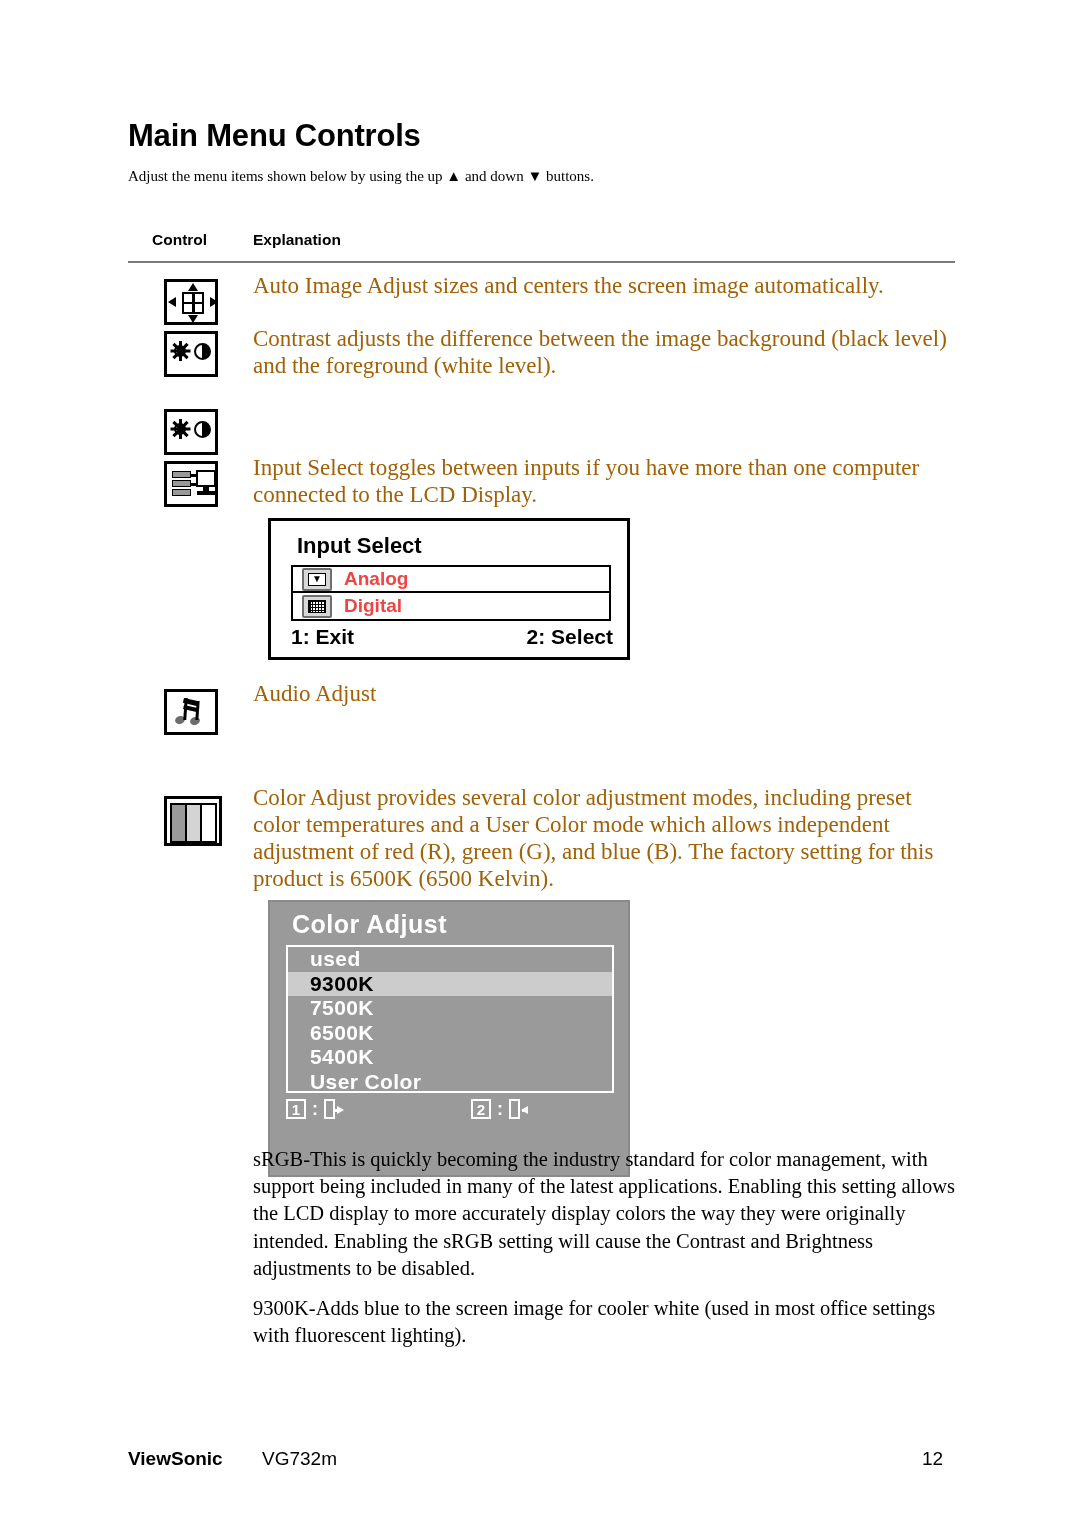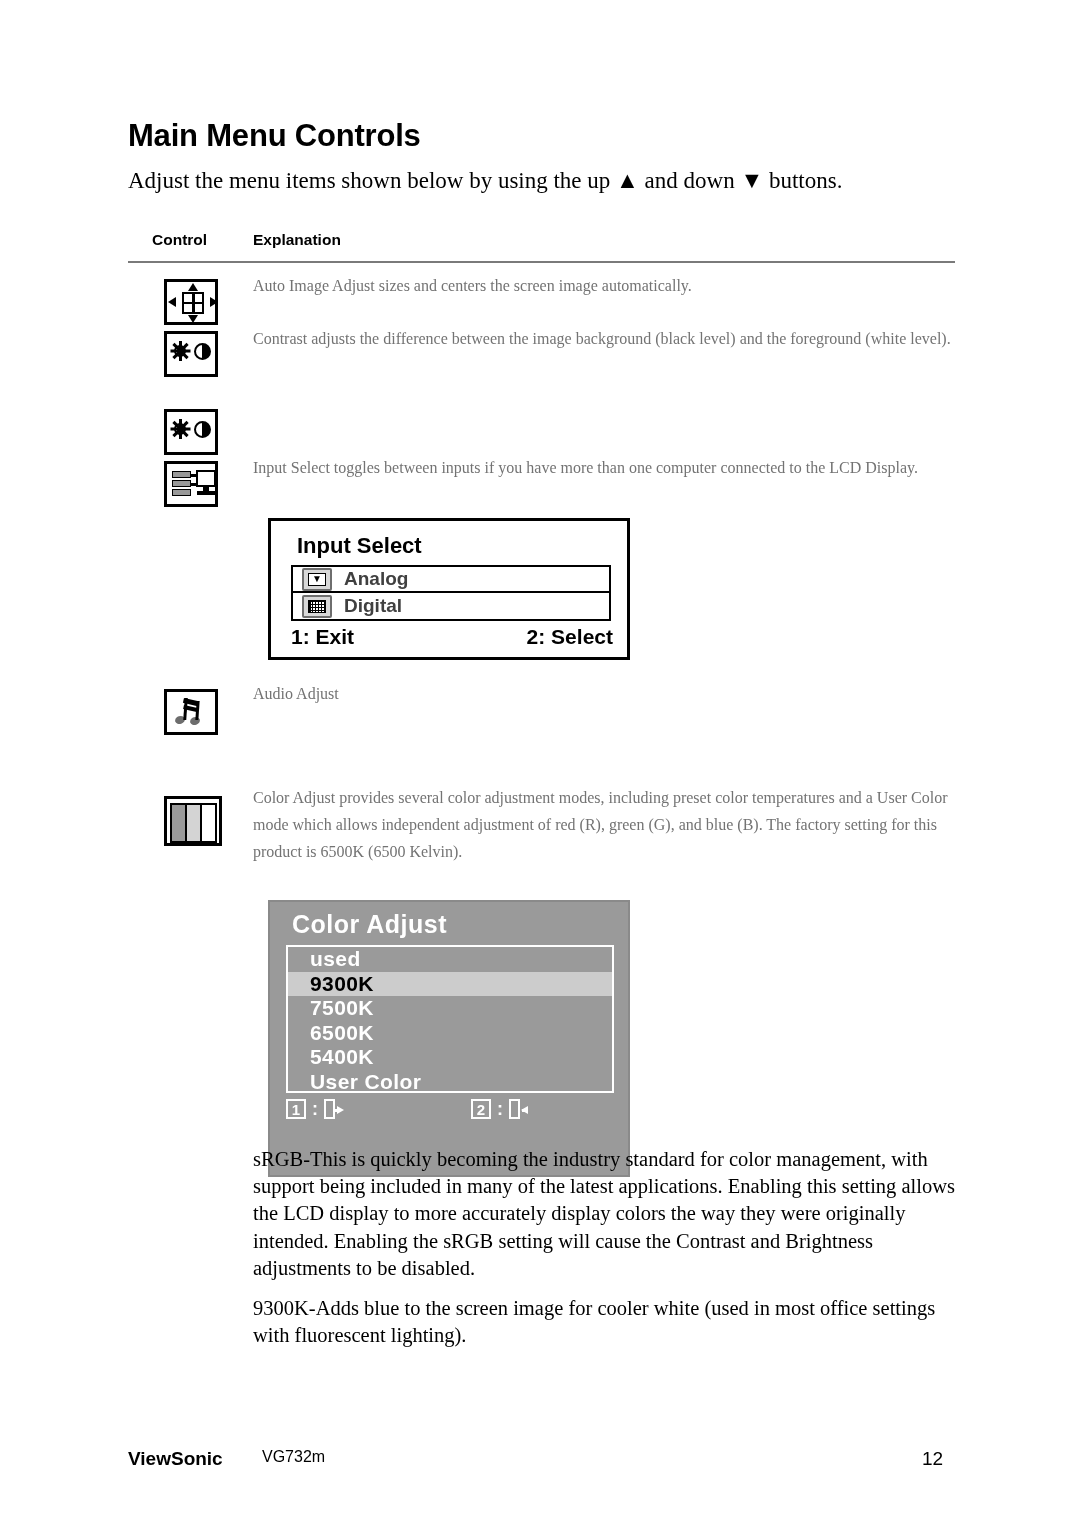--- a/index.html
+++ b/index.html
@@ -33,21 +33,21 @@
     font-size: 31px;
     letter-spacing: -0.2px;
     color: #000;
   }
 
   .intro {
     position: absolute;
     left: 128px;
     top: 168px;
     font-family: "Liberation Serif", serif;
-    font-size: 23px;
+    font-size: 15px;
     color: #000;
     white-space: nowrap;
   }
 
   
   .col-head {
     position: absolute;
     font-family: "Liberation Sans", sans-serif;
     font-weight: bold;
     font-size: 15.5px;
@@ -67,23 +67,23 @@
   .icon-box {
     position: absolute;
     box-sizing: border-box;
     border: 3px solid #000;
     background: #fff;
   }
 
   .expl {
     position: absolute;
     font-family: "Liberation Serif", serif;
-    font-size: 16px;
+    font-size: 23px;
     line-height: 27px;
-    color: #737373;
+    color: #a16207;
     left: 253px;
     width: 710px;
   }
   .expl.nowrap { white-space: nowrap; }
 
   
   .ic { position: absolute; }
 
   
   .aia-sq {
@@ -159,21 +159,21 @@
     width: 320px; height: 56px;
     border: 2.5px solid #000; box-sizing: border-box;
   }
   .osd-input-row {
     position: relative; height: 50%;
     display: flex; align-items: center;
     box-sizing: border-box;
   }
   .osd-input-row.first { border-bottom: 2.5px solid #000; }
   .osd-input-label {
-    font-size: 19px; font-weight: bold; color: #404040; margin-left: 12px;
+    font-size: 19px; font-weight: bold; color: #ef4444; margin-left: 12px;
   }
   .mini-mon {
     position: relative; width: 30px; height: 23px; margin-left: 9px;
     border: 2px solid #6e6e6e; background: #d8d8d8; box-sizing: border-box;
     border-radius: 2px;
     display: flex; align-items: center; justify-content: center;
   }
   .mini-screen {
     width: 18px; height: 13px; background: #fff; border: 1.5px solid #000; box-sizing: border-box;
     display: flex; align-items: center; justify-content: center;
@@ -264,21 +264,21 @@
 
   
   .footer-brand {
     position: absolute; left: 128px; top: 1448px;
     font-family: "Liberation Sans", sans-serif;
     font-size: 19px; font-weight: bold; color: #000;
   }
   .footer-model {
     position: absolute; left: 262px; top: 1448px;
     font-family: "Liberation Sans", sans-serif;
-    font-size: 16px; color: #000;
+    font-size: 19px; color: #000;
   }
   .footer-page {
     position: absolute; left: 922px; top: 1448px;
     font-family: "Liberation Sans", sans-serif;
     font-size: 19px; color: #000;
   }
 </style>
 </head>
 <body>
 

